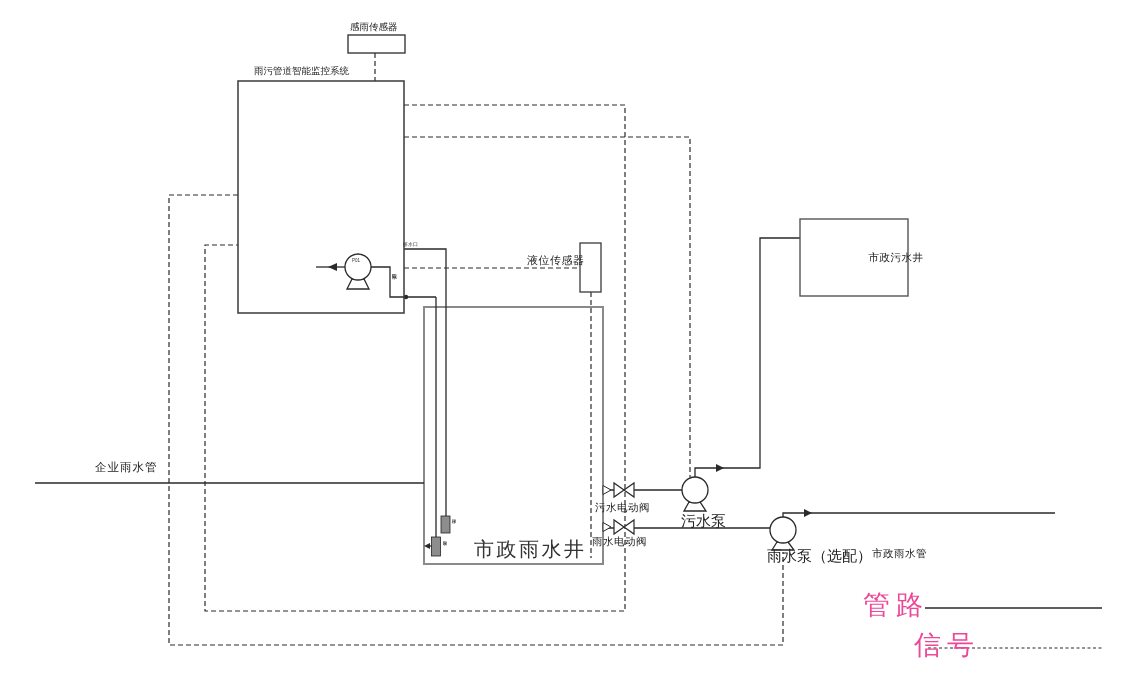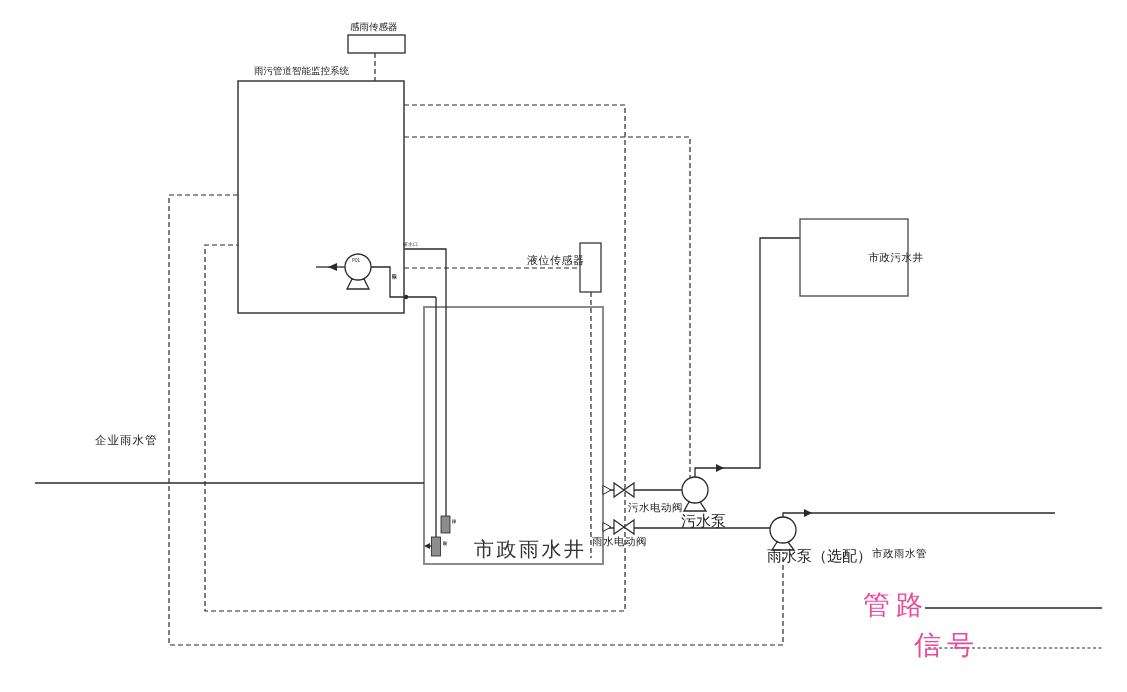--- a/index.html
+++ b/index.html
@@ -128,22 +128,22 @@
     </g>
   </svg>
 
   <div class="lbl fs9" style="left:350px;top:22px;">感雨传感器</div>
   <div class="lbl fs9" style="left:254px;top:66px;">雨污管道智能监控系统</div>
   <div class="lbl fs11" style="left:527px;top:254px;">液位传感器</div>
   <div class="well-label-box">
     <span class="lbl fs105" style="position:static;">市政污水井</span>
   </div>
   <div class="lbl big" style="left:474px;top:538px;">市政雨水井</div>
-  <div class="lbl fs115" style="left:95px;top:434px;font-family:Liberation Serif, serif;">企业雨水管</div>
-  <div class="lbl fs105" style="left:628px;top:502px;">污水电动阀</div>
+  <div class="lbl fs115" style="left:95px;top:461px;font-family:Liberation Serif, serif;">企业雨水管</div>
+  <div class="lbl fs105" style="left:595px;top:502px;">污水电动阀</div>
   <div class="lbl fs10" style="left:681px;top:513px;">污水泵</div>
   <div class="lbl fs105" style="left:592px;top:536px;">雨水电动阀</div>
   <div class="lbl fs10" style="left:767px;top:548px;">雨水泵（选配）</div>
   <div class="lbl fs105" style="left:872px;top:500px;margin-top:48px;">市政雨水管</div>
 
   <div class="lbl tiny" style="left:403px;top:242px;">排水口</div>
   <div class="lbl tiny vtext" style="left:391px;top:270px;">取水口</div>
   <div class="lbl microv" style="left:451px;top:516px;">排水口</div>
   <div class="lbl microv" style="left:442px;top:538px;">取水口</div>
   <div class="lbl micro" style="left:352px;top:259px;">P01</div>

